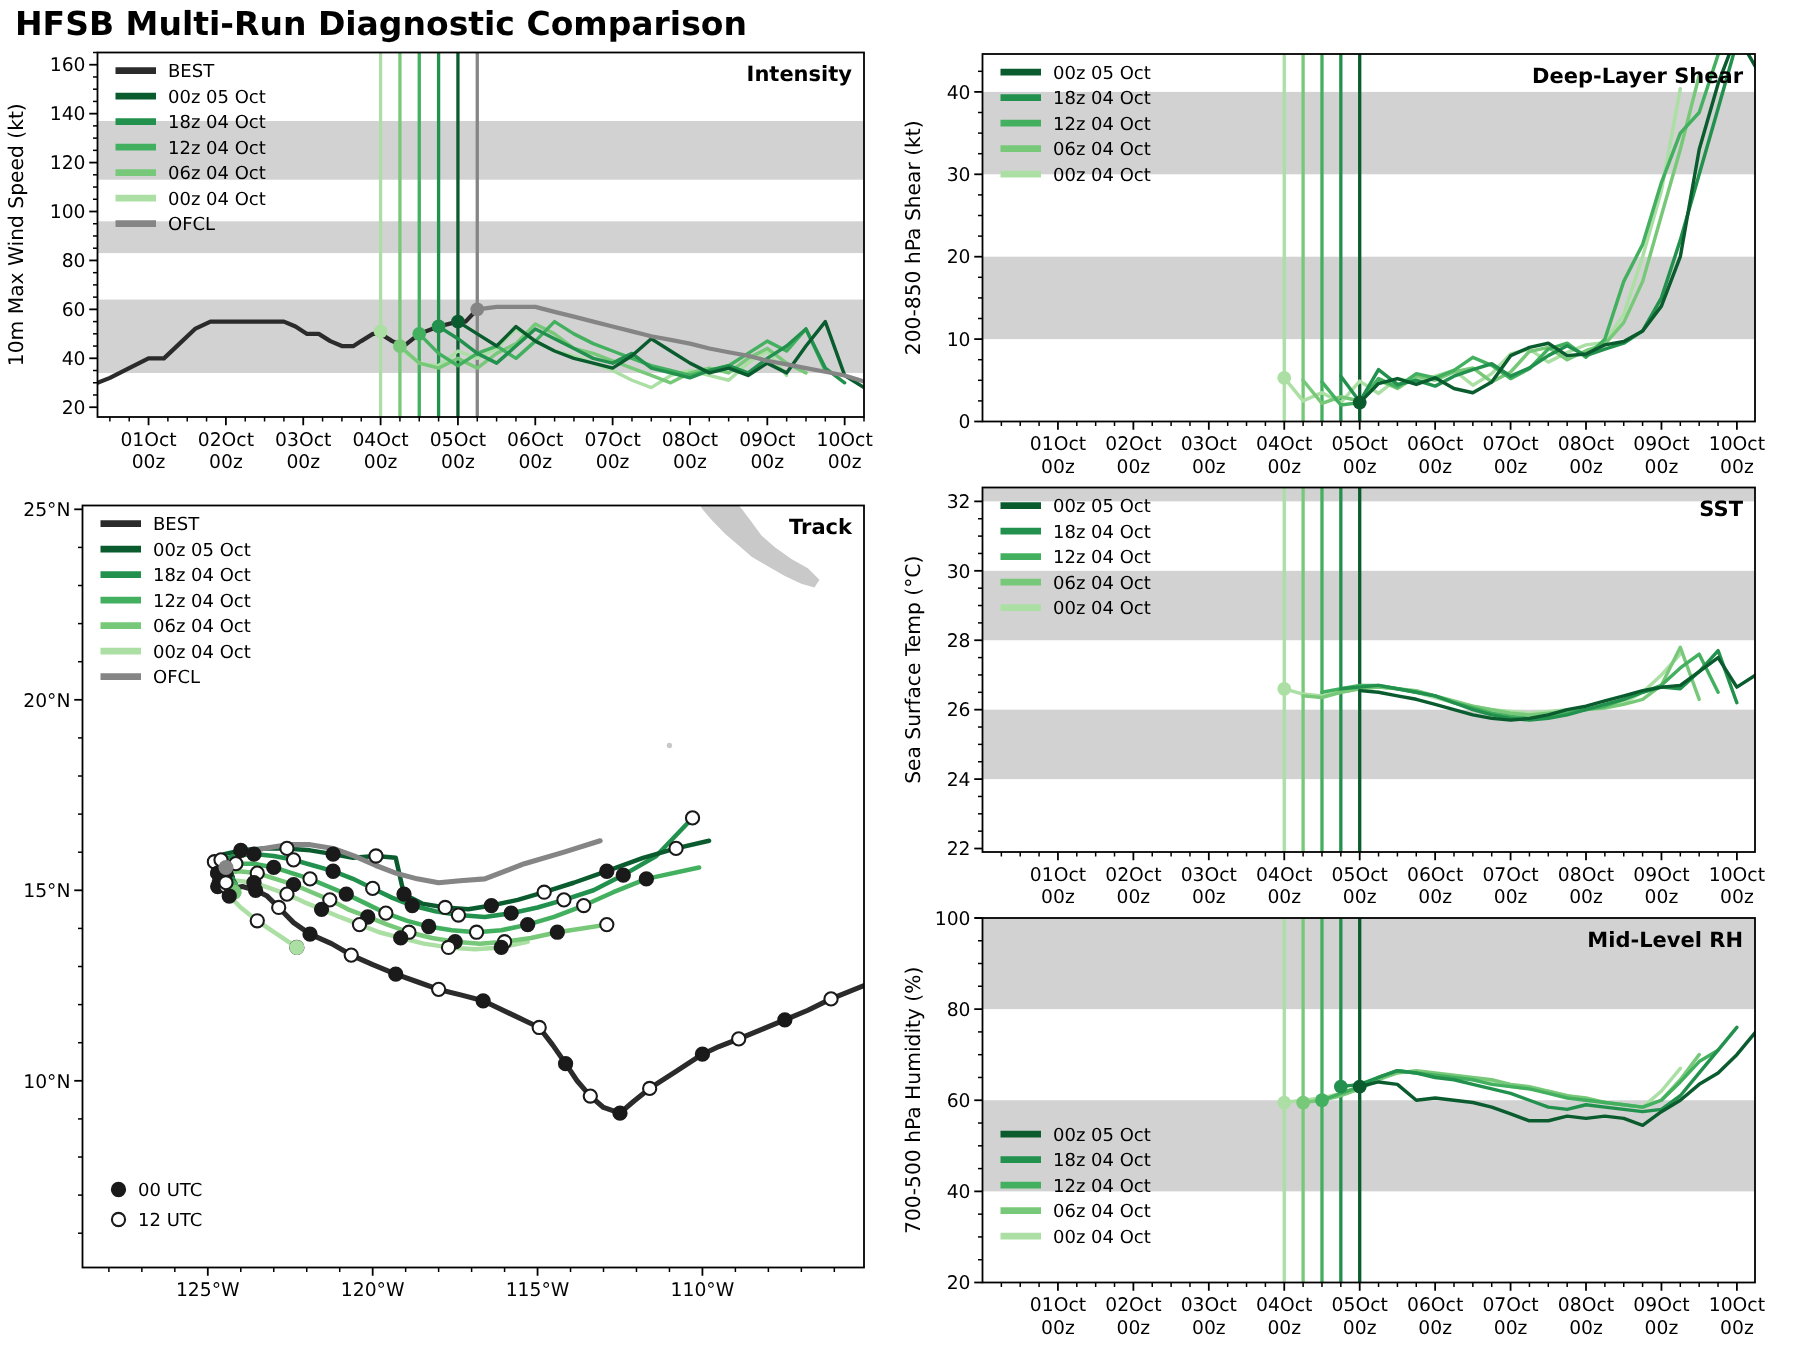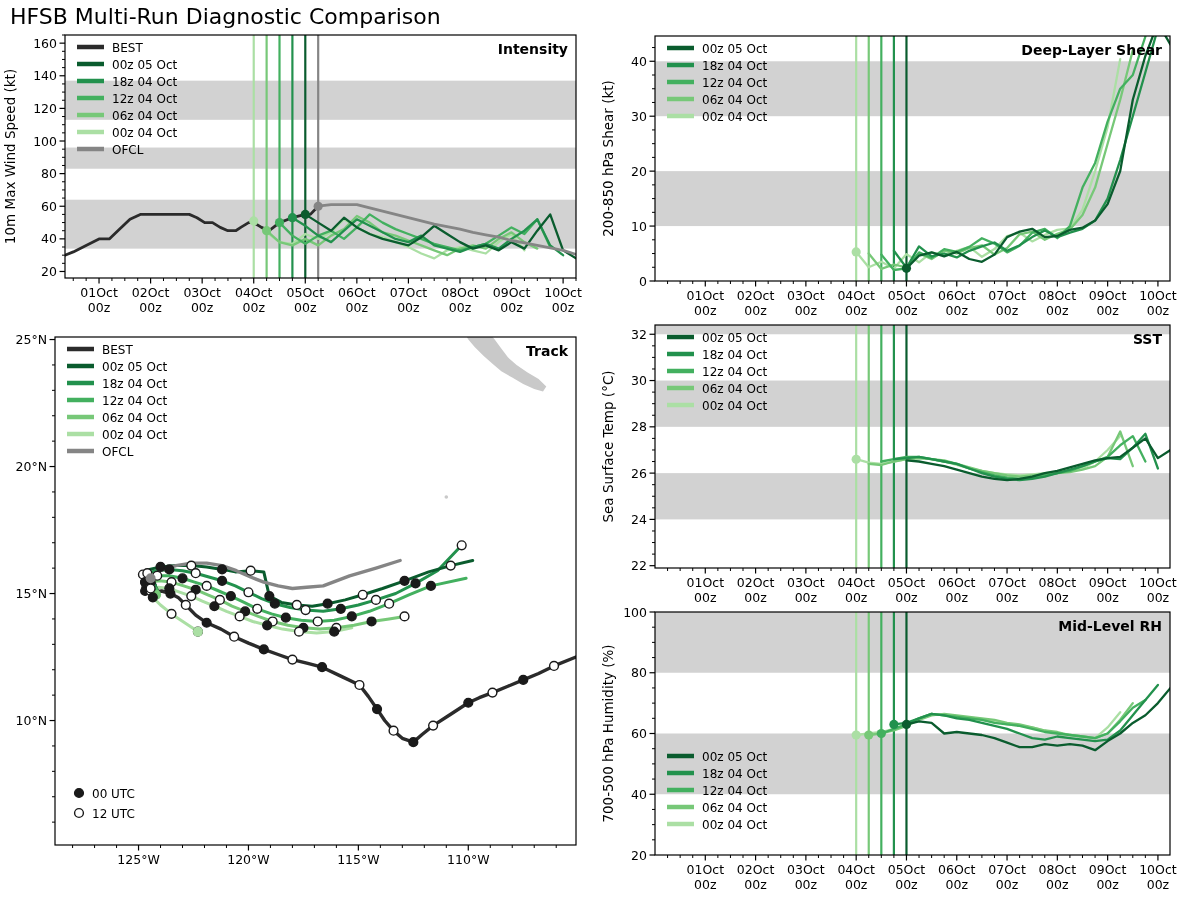--- a/index.html
+++ b/index.html
@@ -1,18 +1,18 @@
 <!DOCTYPE html>
 <html><head>
 <meta charset="utf-8">
 <style>
   html,body{margin:0;padding:0;background:#ffffff;}
   .page{position:relative;width:1200px;height:900px;background:#fff;overflow:hidden;
         font-family:"DejaVu Sans","Liberation Sans",sans-serif;}
-  .hdr{position:absolute;top:4px;font-weight:normal;font-size:22px;color:#000;white-space:nowrap;}
+  .hdr{position:absolute;top:4px;font-weight:bold;font-size:22px;color:#000;white-space:nowrap;}
   .hdr-left{left:10px;}
   .hdr-right{right:22px;}
   .panel{position:absolute;}
   svg text{font-family:"DejaVu Sans","Liberation Sans",sans-serif;fill:#000;}
   .logos{position:absolute;left:6px;top:850px;display:flex;align-items:center;gap:6px;}
 </style>
 </head>
 <body>
 
 <div class="page">

